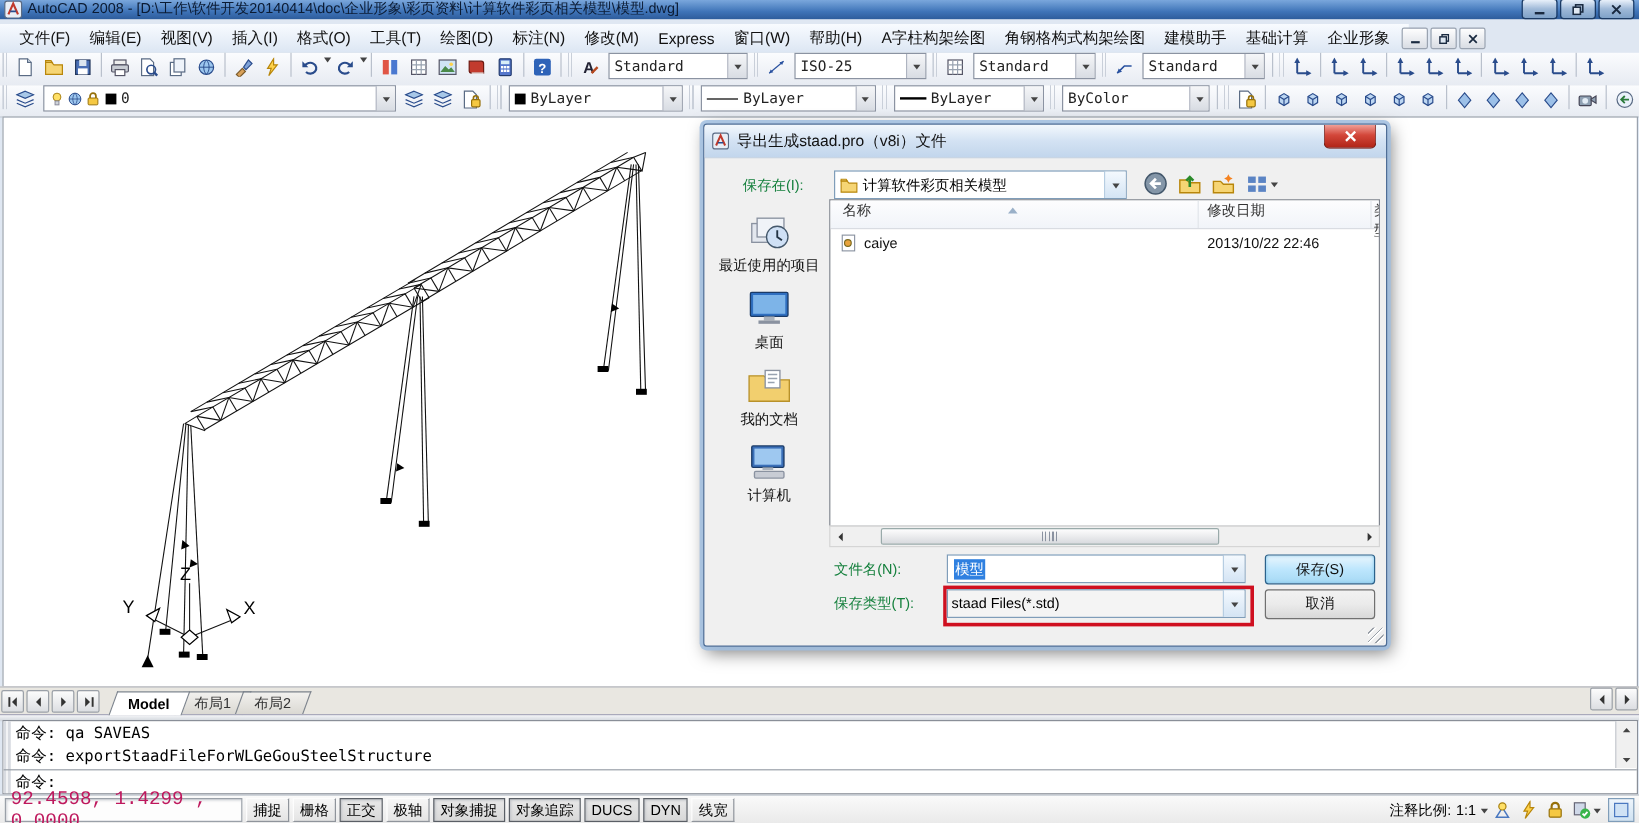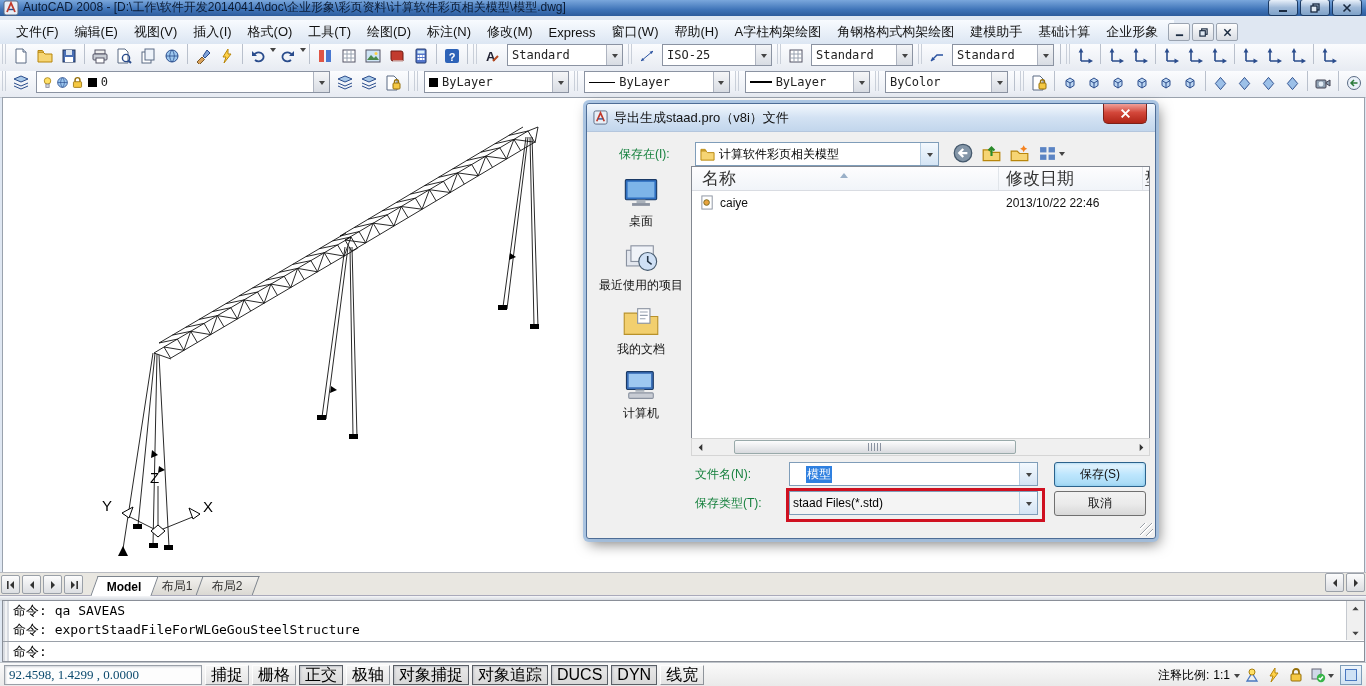--- a/index.html
+++ b/index.html
@@ -57,21 +57,21 @@
   .dlbl{position:absolute;font-size:12px;color:#15803d;white-space:nowrap}
   .dcombo{position:absolute;height:22px;background:#fff;border:1px solid #7f9db9;display:flex;align-items:center;font-size:12px}
   .dcombo .arrow{margin-left:auto;width:17px;align-self:stretch;display:flex;align-items:center;justify-content:center;
     background:linear-gradient(#f4f9fe,#d4e4f4);border-left:1px solid #b6cde2}
   .navbtn{position:absolute;width:24px;height:22px;display:flex;align-items:center;justify-content:center}
   #places{position:absolute;left:6px;top:62px;width:96px;bottom:80px;display:flex;flex-direction:column;align-items:center}
   .place{margin-top:10px;display:flex;flex-direction:column;align-items:center;width:96px}
   .place .plbl{margin-top:3px;font-size:12px;color:#111;text-align:center}
   #filelist{position:absolute;left:104px;top:62px;width:457px;height:271px;background:#fff;border:1px solid #828790;overflow:hidden}
   #fl-head{position:absolute;left:0;top:0;right:0;height:23px;background:linear-gradient(#fdfdfe,#f1f4f9);
-    border-bottom:1px solid #d9dce2;display:flex;align-items:flex-end;font-size:17px;color:#333}
+    border-bottom:1px solid #d9dce2;display:flex;align-items:flex-start;font-size:12px;color:#333}
   .hsep{width:1px;height:100%;background:#e1e5ea}
   #fl-row{position:absolute;left:0;top:25px;right:0;height:21px;display:flex;align-items:center;font-size:12px;color:#111}
   #fl-scroll{position:absolute;left:104px;top:334px;width:457px;height:16px;background:#f0f0f0;border:1px solid #d5d5d5;display:flex;align-items:center}
   #fl-scroll .thumb{margin-left:26px;width:280px;height:12px;border:1px solid #9aa;border-radius:2px;
      background:linear-gradient(#fdfdfd,#d8dade);display:flex;align-items:center;justify-content:center}
   .scar{width:16px;height:14px;display:flex;align-items:center;justify-content:center}
   .btn7{position:absolute;width:90px;height:23px;border:1px solid #707070;border-radius:3px;
     background:linear-gradient(#f2f2f2,#ebebeb 50%,#d8d8d8);display:flex;align-items:center;justify-content:center;font-size:12px;color:#111}
   .btn7.def{border-color:#2c628b;background:linear-gradient(#eaf6fd,#bde6fd 50%,#a6d9f4);box-shadow:inset 0 0 3px #7bc3ea}
   #red-box{position:absolute;border:3px solid #cf1020}
@@ -96,22 +96,22 @@
   #cmd-grip{position:absolute;left:0;top:0;bottom:0;width:6px;background:repeating-linear-gradient(90deg,#d8dbe1 0 2px,#f2f3f5 2px 4px)}
   .cmdline{font-family:"DejaVu Sans Mono",monospace;font-size:13px;color:#000;padding:1px 0 0 10px;white-space:pre}
   #cmd-input{position:absolute;left:0;right:0;bottom:0;height:19px;border-top:1px solid #9aa0a8}
   #cmd-vs{position:absolute;right:0;top:0;width:17px;height:39px;background:#f0f0f0;border-left:1px solid #c5c9cf;
      display:flex;flex-direction:column;justify-content:space-between;align-items:center}
 
   
   #statusbar{left:0;top:662px;width:1366px;height:24px;background:linear-gradient(#fafafa,#e9e9e9);
      border-top:1px solid #bfc4ca;display:flex;align-items:center}
   #coords{width:192px;height:18px;margin-left:4px;border:1px solid #9aa0a8;box-shadow:inset 1px 1px 2px #d0d3d8;
-     background:#fdfdfd;font-family:Liberation Serif, serif;font-size:13px;display:flex;align-items:center;padding-left:4px;color:#0c4a6e}
-  .tgl{height:18px;margin-left:3px;padding:0 5px;display:flex;align-items:center;font-size:16px;color:#000;
+     background:#fdfdfd;font-family:Liberation Mono, monospace;font-size:16px;display:flex;align-items:center;padding-left:4px;color:#be185d}
+  .tgl{height:18px;margin-left:3px;padding:0 5px;display:flex;align-items:center;font-size:12px;color:#000;
      border:1px solid;border-color:#fdfdfd #8f949b #8f949b #fdfdfd;background:linear-gradient(#f6f6f6,#e4e4e4)}
   .tgl.on{border:1px solid #5a5f66;background:linear-gradient(#e9e9e9,#d8d8d8);box-shadow:inset 1px 1px 2px #c0c3c8}
   #st-right{margin-left:auto;display:flex;align-items:center}
   #st-right .lbl{font-size:12px;color:#000;margin-right:4px}
   .stbtn{width:20px;height:18px;display:flex;align-items:center;justify-content:center;margin-left:2px}
   #cleanbtn{width:20px;height:18px;border:1px solid #7f9db9;background:linear-gradient(#eef5fc,#cfe2f2);
      display:flex;align-items:center;justify-content:center;margin:0 4px 0 6px}
 </style>
 </head>
 <body>
@@ -930,29 +930,29 @@
   <span class="navbtn" style="left:448px;top:38px;width:34px">
       <svg class="i" width="17" height="17">
         <use href="#p-views"></use>
       </svg>
       <span class="dn" style="margin-left:3px"></span>
     </span>
 
   <div id="places">
     <div class="place">
       <svg class="i" width="38" height="34">
-          <use href="#p-desktop"></use>
-        </svg>
-      <span class="plbl">桌面</span>
+          <use href="#p-recent"></use>
+        </svg>
+      <span class="plbl">最近使用的项目</span>
     </div>
     <div class="place">
       <svg class="i" width="38" height="34">
-          <use href="#p-recent"></use>
-        </svg>
-      <span class="plbl">最近使用的项目</span>
+          <use href="#p-desktop"></use>
+        </svg>
+      <span class="plbl">桌面</span>
     </div>
     <div class="place">
       <svg class="i" width="38" height="34">
           <use href="#p-docs"></use>
         </svg>
       <span class="plbl">我的文档</span>
     </div>
     <div class="place">
       <svg class="i" width="38" height="34">
           <use href="#p-computer"></use>
@@ -989,21 +989,21 @@
     </span>
     <span class="scar" style="margin-left:auto">
         <svg class="i" width="9" height="9">
           <use href="#p-tright"></use>
         </svg>
       </span>
   </div>
 
   <span class="dlbl" style="left:108px;top:362px">文件名(N):</span>
   <div class="dcombo" style="left:202px;top:358px;width:247px">
-    <span class="selhl" style="margin-left:16px">模型</span>
+    <span class="selhl" style="margin-left:5px">模型</span>
     <span class="arrow">
         <span class="dn"></span>
       </span>
   </div>
   <div class="btn7 def" style="left:467px;top:358px">
       <span>保存(S)</span>
     </div>
 
   <span class="dlbl" style="left:108px;top:391px">保存类型(T):</span>
   <div id="red-box" style="left:199px;top:384px;width:253px;height:28px">

